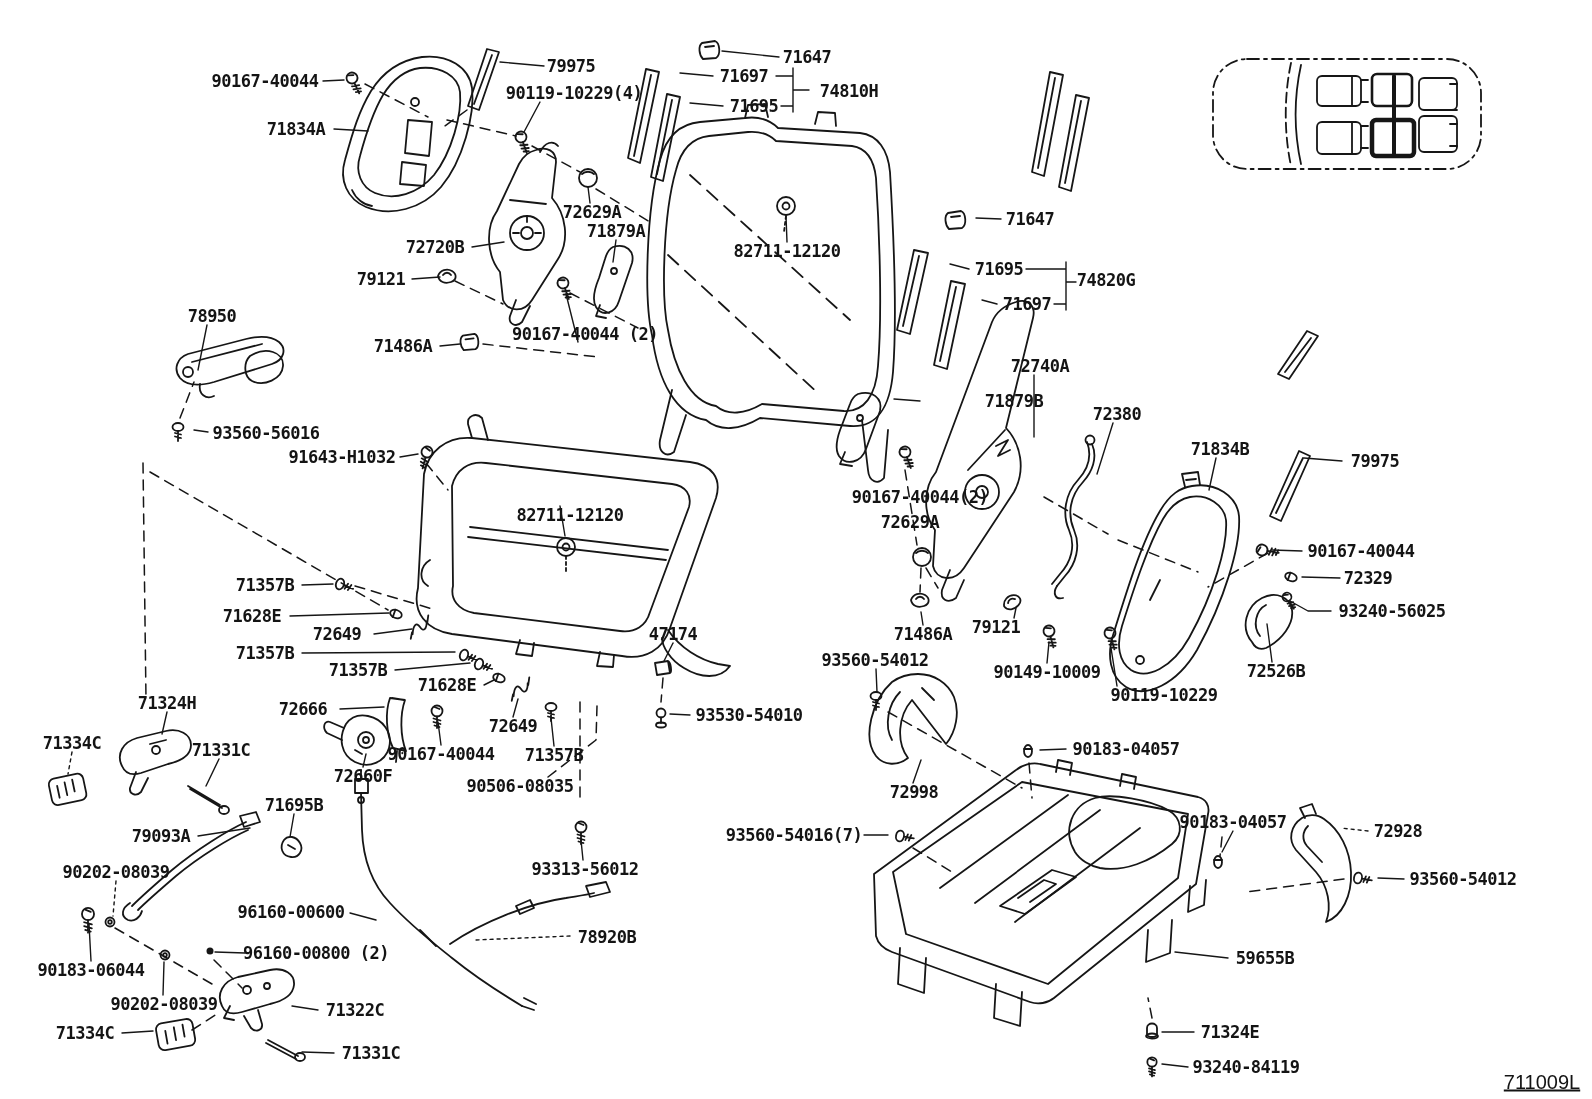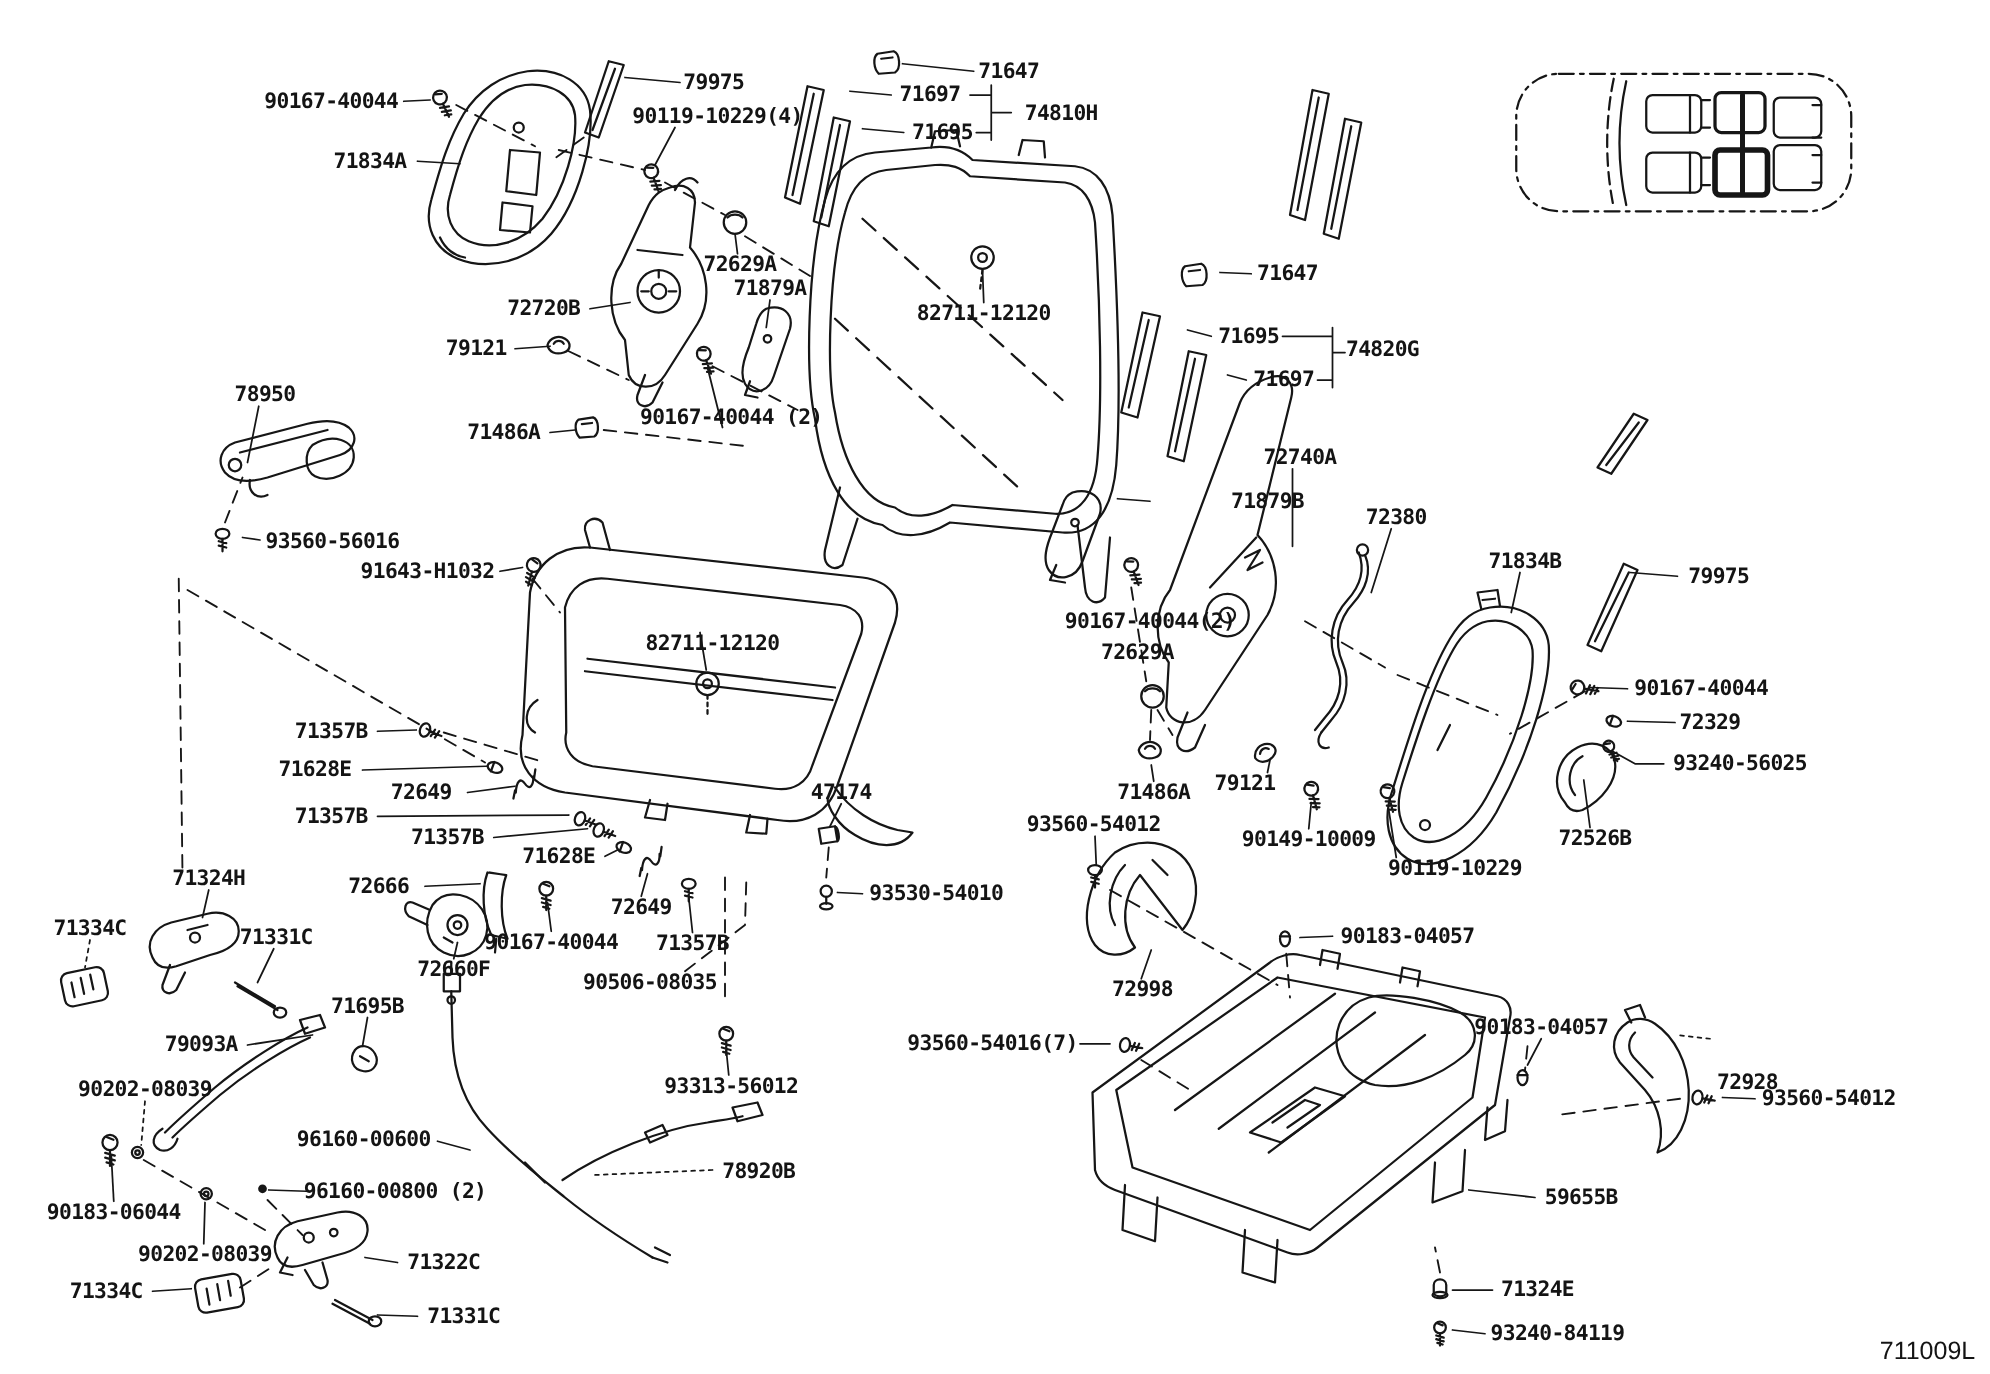--- a/index.html
+++ b/index.html
@@ -1,21 +1,21 @@
 <!DOCTYPE html>
 <html><head>
 <meta charset="utf-8">
 <style>
   html,body{margin:0;padding:0;background:#fff;}
   #stage{position:relative;width:1592px;height:1099px;background:#ffffff;overflow:hidden;
          font-family:"DejaVu Sans Mono",monospace;}
   #art{position:absolute;left:0;top:0;}
   .lbl{position:absolute;transform:translate(-50%,-50%);white-space:nowrap;
        font:700 17px "DejaVu Sans Mono",monospace;color:#141414;letter-spacing:-0.5px;}
-  .code{font:400 20px "Liberation Sans",sans-serif;letter-spacing:0;}
+  .code{font:400 20px "Liberation Sans",sans-serif;letter-spacing:0;text-decoration:underline;}
   svg *{vector-effect:non-scaling-stroke;}
 </style>
 </head>
 <body>
 
 <div id="stage">
 
 <svg id="art" width="1592" height="1099" viewBox="0 0 1592 1099" fill="none" stroke="#161616" stroke-width="1.8" stroke-linecap="round" stroke-linejoin="round">
 
   <defs>
@@ -465,20 +465,20 @@
   <div class="lbl" style="left:164px;top:1004px">90202-08039</div>
   <div class="lbl" style="left:355px;top:1010px">71322C</div>
   <div class="lbl" style="left:85px;top:1033px">71334C</div>
   <div class="lbl" style="left:371px;top:1053px">71331C</div>
   <div class="lbl" style="left:585px;top:869px">93313-56012</div>
   <div class="lbl" style="left:607px;top:937px">78920B</div>
   <div class="lbl" style="left:794px;top:835px">93560-54016(7)</div>
   <div class="lbl" style="left:914px;top:792px">72998</div>
   <div class="lbl" style="left:1126px;top:749px">90183-04057</div>
   <div class="lbl" style="left:1233px;top:822px">90183-04057</div>
-  <div class="lbl" style="left:1398px;top:866px">72928</div>
+  <div class="lbl" style="left:1398px;top:831px">72928</div>
   <div class="lbl" style="left:1463px;top:879px">93560-54012</div>
   <div class="lbl" style="left:1265px;top:958px">59655B</div>
   <div class="lbl" style="left:1230px;top:1032px">71324E</div>
   <div class="lbl" style="left:1246px;top:1067px">93240-84119</div>
 
   <div class="lbl code" style="left:1542px;top:1082px">711009L</div>
 </div>
 
 </body></html>

